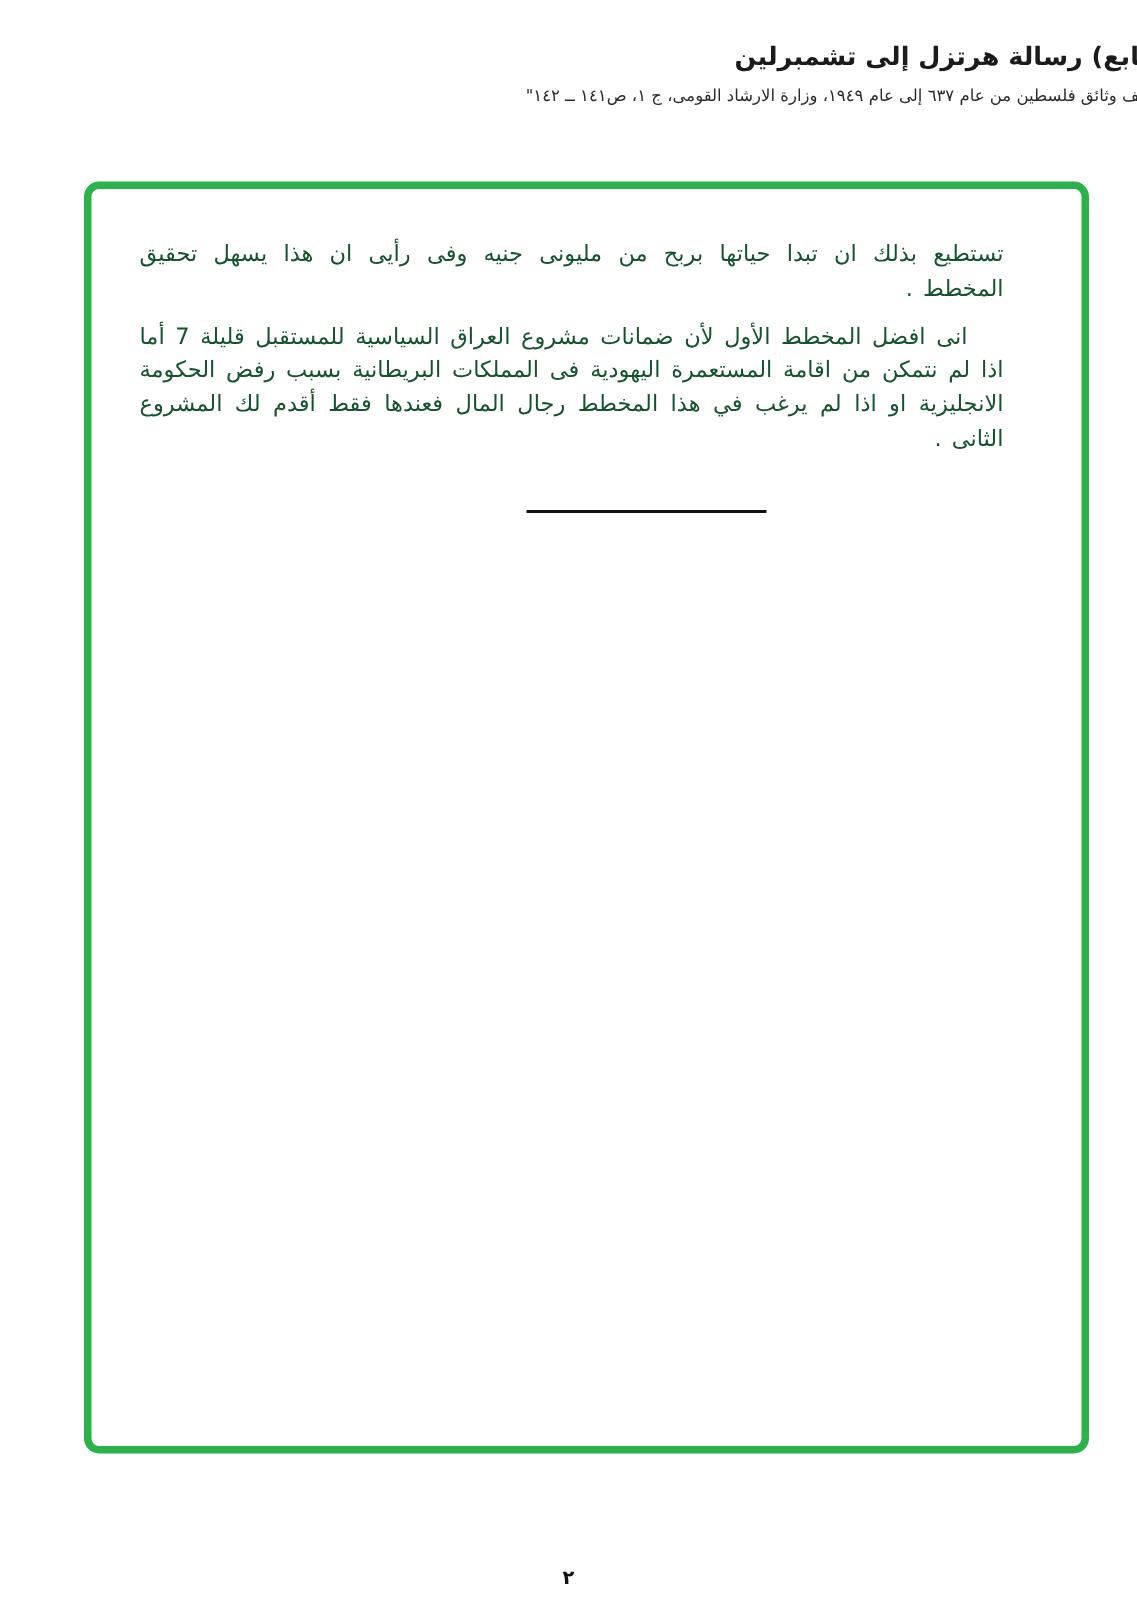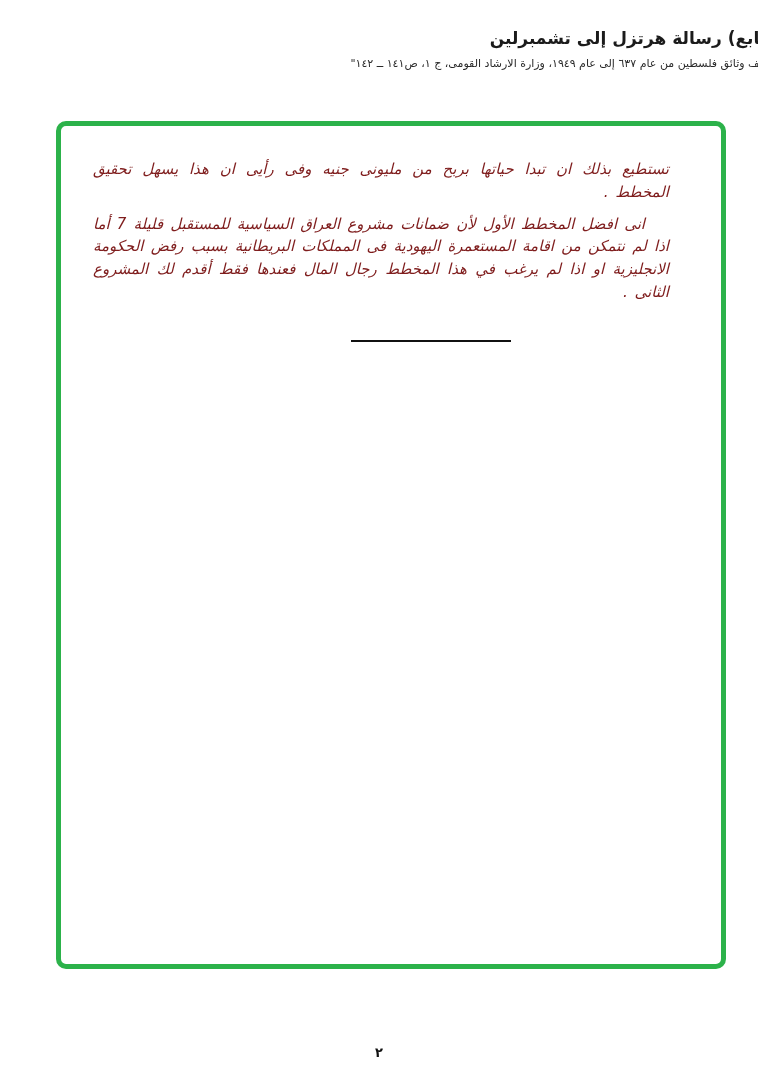--- a/index.html
+++ b/index.html
@@ -42,22 +42,21 @@
     border-radius: 10px;
     box-sizing: content-box;
     background: #ffffff;
   }
   .doc-body {
     direction: rtl;
     text-align: justify;
     padding: 32px 52px 0 32px;
     font-size: 15px;
     line-height: 1.52;
-    color: #7f1d1d;
-    font-style: italic;
+    color: #14532d;
   }
   .para {
     margin: 0 0 9px 0;
     word-spacing: 2px;
   }
   .para.indent {
     text-indent: 1.6em;
   }
   .divider {
     width: 160px;

